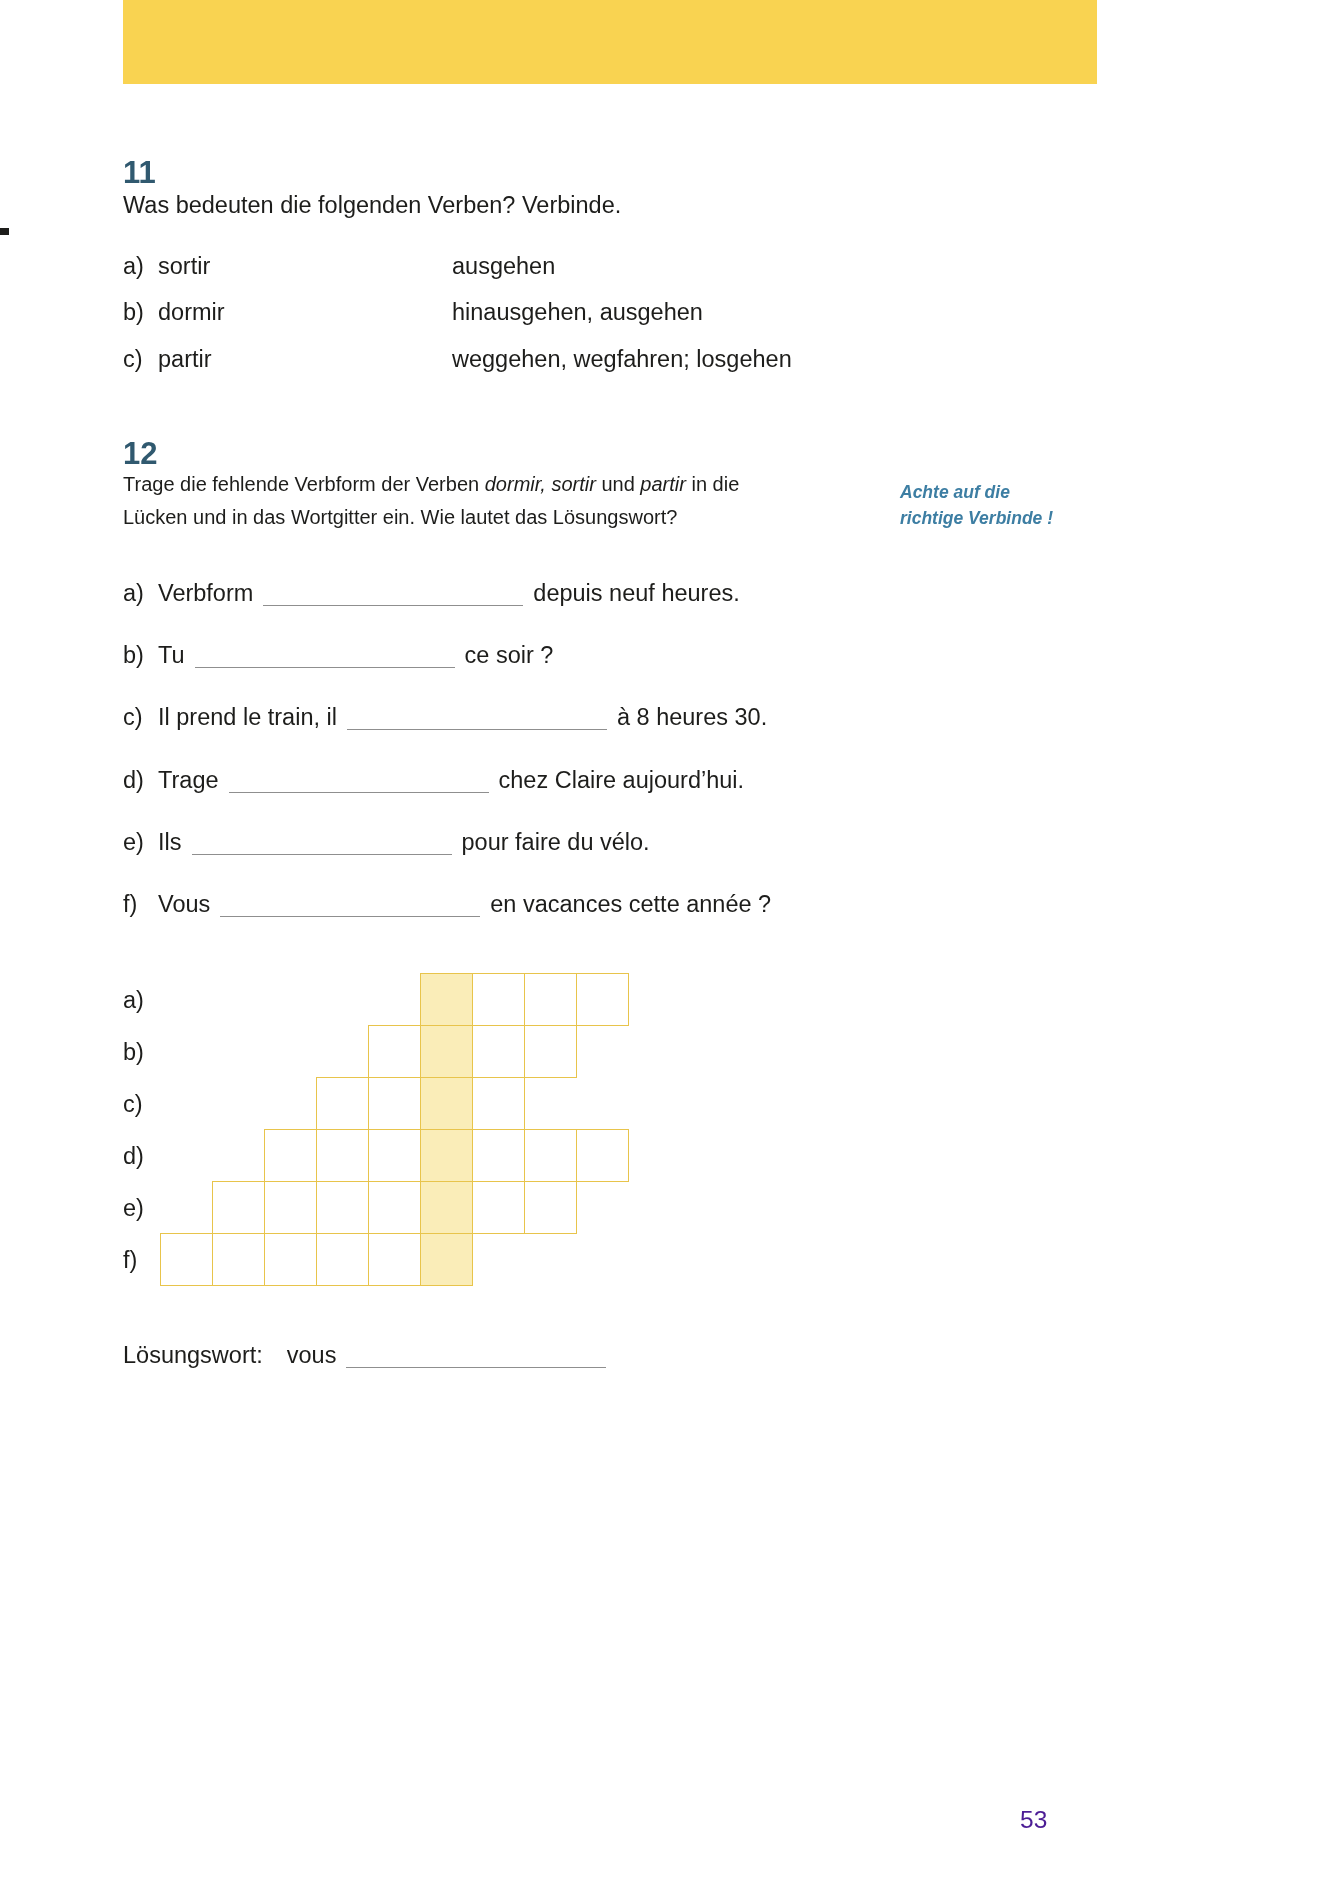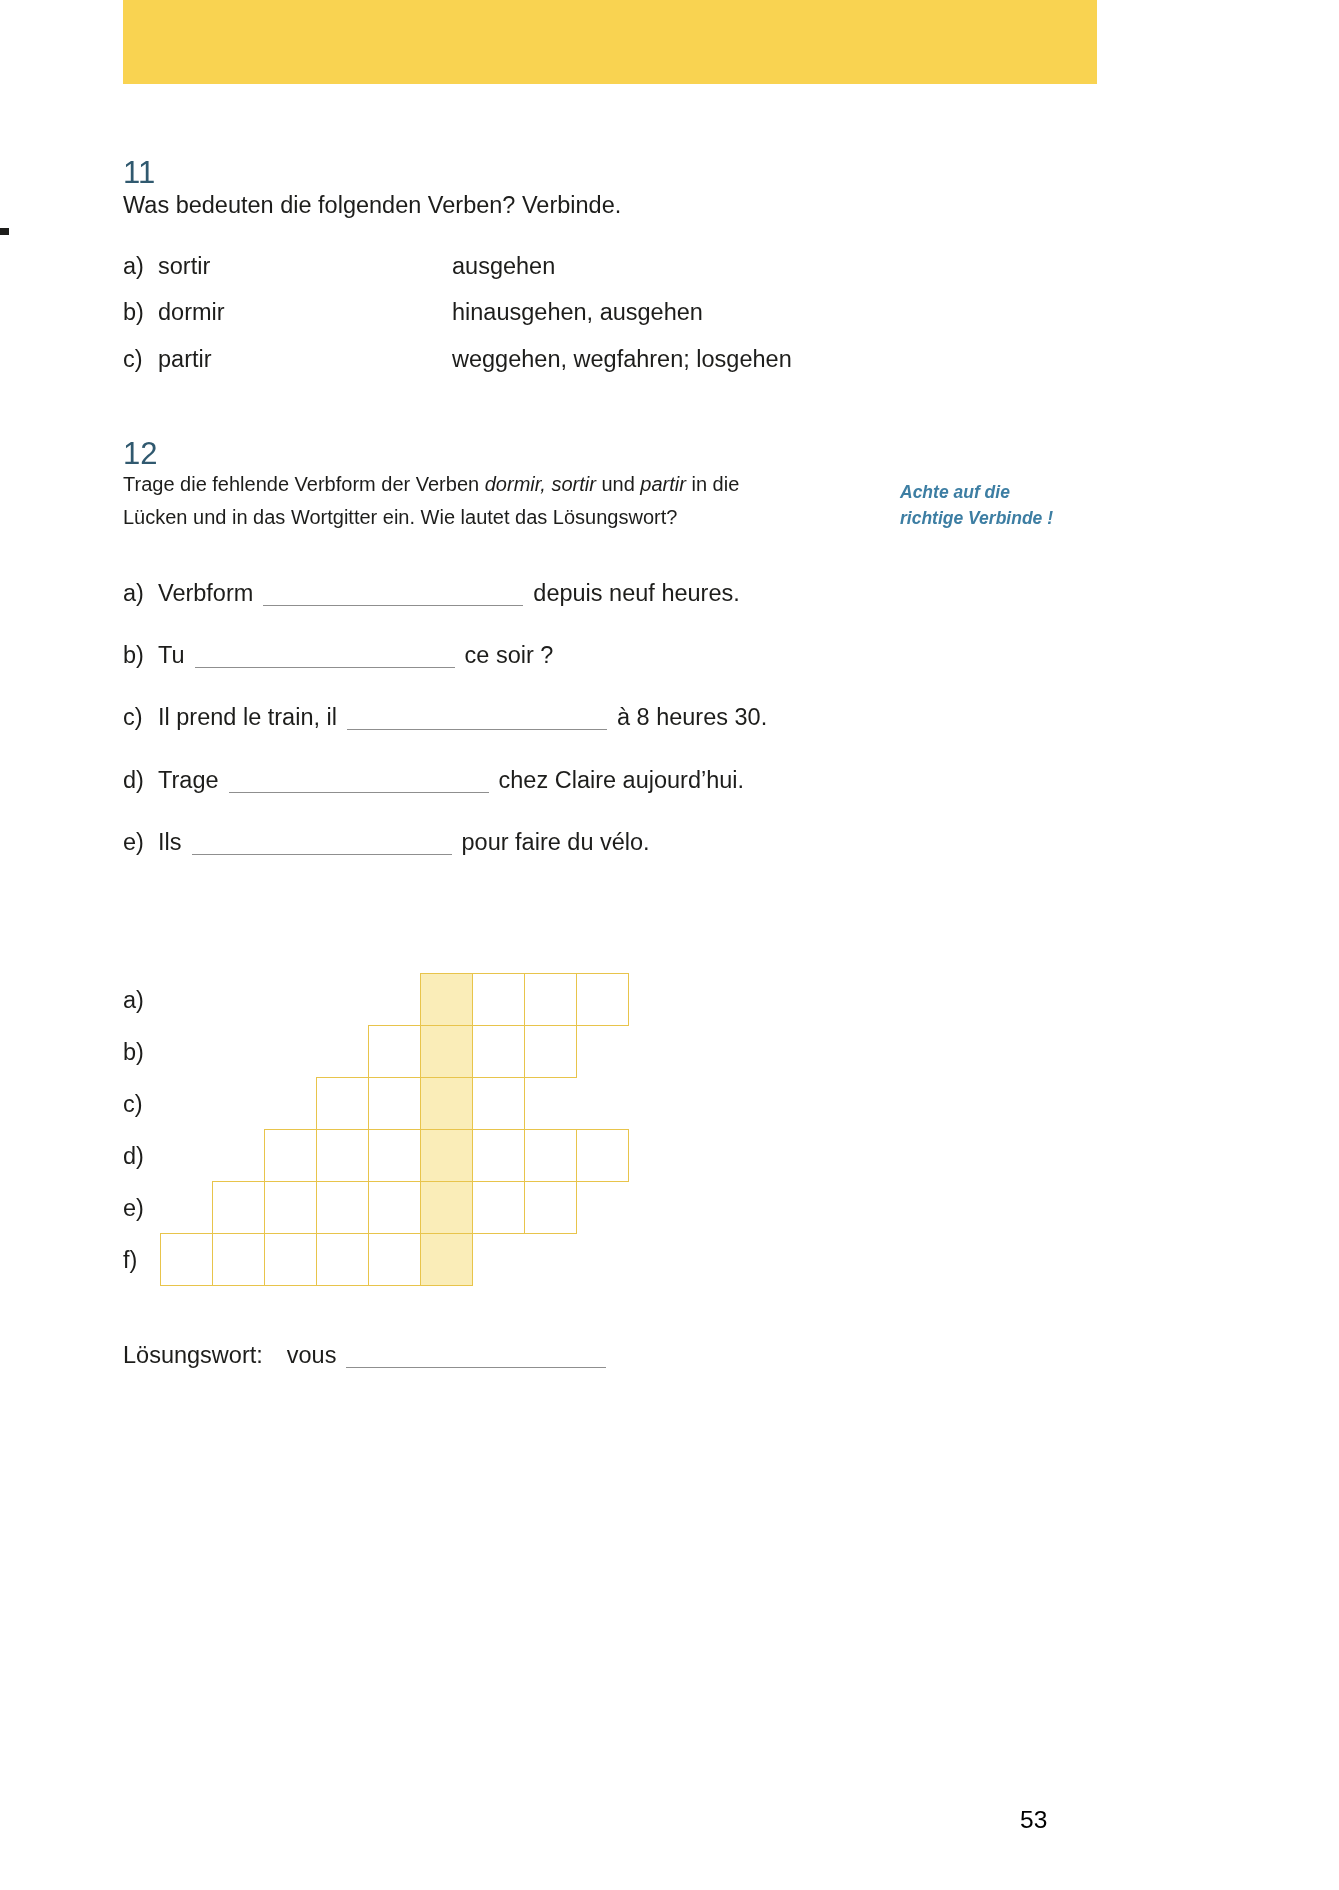--- a/index.html
+++ b/index.html
@@ -20,21 +20,21 @@
     width:974px; height:84px;
     background:var(--band,#f9d351);
   }
   .print-mark {
     position:absolute; left:0; top:228px;
     width:9px; height:7px;
     background:#1d1d1b;
   }
   .h-num {
     position:absolute; left:123px;
-    font-size:31px; font-weight:400;
+    font-size:31px; font-weight:700;
     color:var(--heading,#30596f);
     line-height:34px;
   }
   .body-text { font-size:23.5px; line-height:27px; }
   .instr11 { position:absolute; left:123px; top:192px; }
   .instr12 {
     position:absolute; left:123px; top:468px;
     font-size:20px; line-height:33px; width:760px;
   }
   .pair { position:absolute; left:123px; font-size:23.5px; line-height:27px; }
@@ -59,21 +59,21 @@
     position:absolute;
     border:1px solid var(--gridline,#e8c44b);
     background:transparent;
   }
   .grid-cell.highlight { background:var(--highlight,#faedb8); }
   .grid-lbl { position:absolute; left:123px; font-size:23.5px; line-height:27px; }
   .solution { position:absolute; left:123px; top:1342px; font-size:23.5px; line-height:27px; }
   .solution .sol-prefix { margin-left:24px; }
   .page-num {
     position:absolute; left:1020px; top:1806px;
-    font-size:24.5px; color:#000000;
+    font-size:24.5px; color:#4c1d95;
   }
 </style>
 </head>
 <body>
 
 <div class="page">
 
   <div class="band"></div>
   <div class="print-mark"></div>
 
@@ -106,20 +106,23 @@
     <span class="lbl">b)</span><span>Tu</span><span class="blank"></span><span>ce soir ?</span>
   </div>
   <div class="item" style="top:704px">
     <span class="lbl">c)</span><span>Il prend le train, il</span><span class="blank"></span><span>à 8 heures 30.</span>
   </div>
   <div class="item" style="top:767px">
     <span class="lbl">d)</span><span>Trage</span><span class="blank"></span><span>chez Claire aujourd’hui.</span>
   </div>
   <div class="item" style="top:829px">
     <span class="lbl">e)</span><span>Ils</span><span class="blank"></span><span>pour faire du vélo.</span>
+  </div>
+  <div class="item" style="top:891px">
+    <span class="lbl">f)</span><span>Vous</span><span class="blank"></span><span>en vacances cette année ?</span>
   </div>
 
   <div class="grid-lbl" style="top:987px">a)</div>
   <div class="grid-lbl" style="top:1039px">b)</div>
   <div class="grid-lbl" style="top:1091px">c)</div>
   <div class="grid-lbl" style="top:1143px">d)</div>
   <div class="grid-lbl" style="top:1195px">e)</div>
   <div class="grid-lbl" style="top:1247px">f)</div>
 
   <div class="grid">

